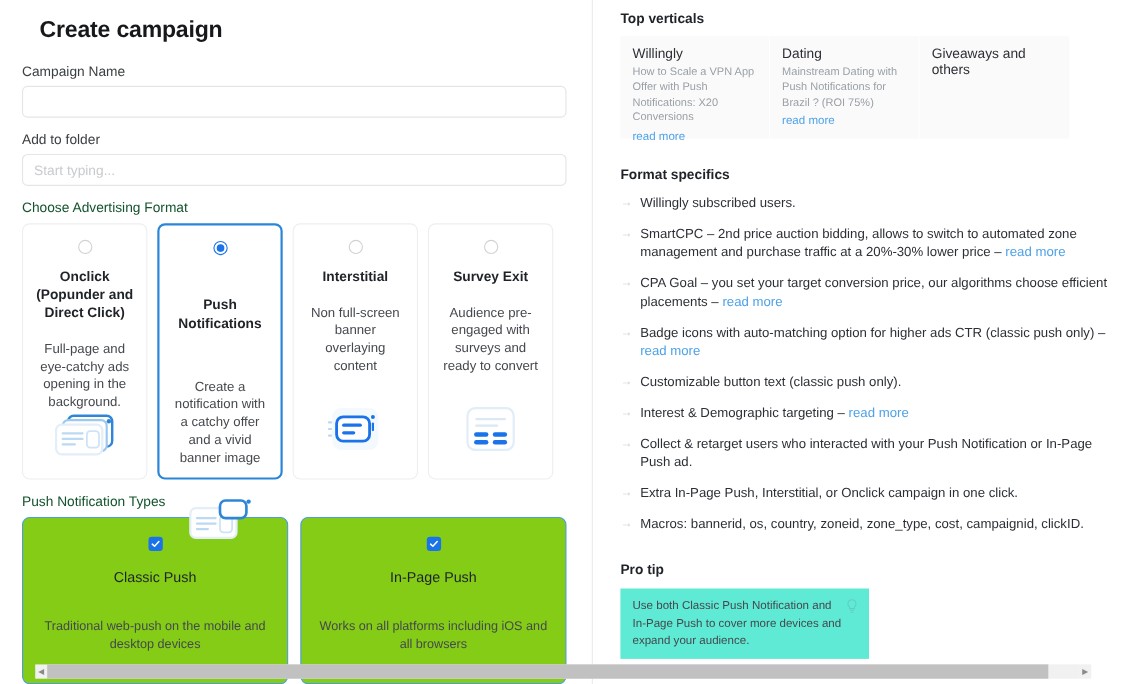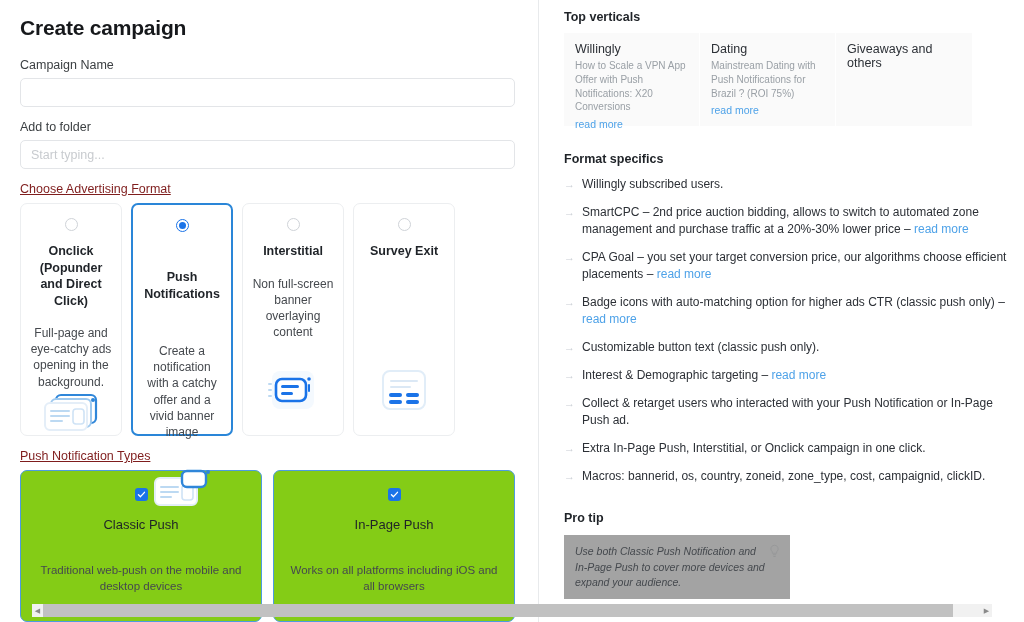--- a/index.html
+++ b/index.html
@@ -15,41 +15,41 @@
 
   
   .left {
     width: 538px; height: 622px;
     padding: 10px 20px 0 20px;
     position: relative;
     flex: 0 0 538px;
   }
   .page-title {
     font-size: 21px; font-weight: bold; letter-spacing: -0.2px;
-    color: #16181b; margin: 6px 0 18px 0;
+    color: #16181b; margin: 6px 0 18px 16px;
   }
   .field-label {
     font-size: 12.5px; color: #3c4043; margin-bottom: 6px;
   }
   .text-input {
     width: 495px; height: 29px;
     border: 1px solid #e3e5e8; border-radius: 5px;
     background: #fff; font-size: 12.5px; color: #3c4043;
     padding: 0 10px; outline: none;
     font-family: "Liberation Sans", sans-serif;
   }
   .text-input::placeholder { color: #c8cbcf; }
   .field-block { margin-bottom: 13px; }
 
-  .section-label { font-size: 12.5px; color: #7f1d1d; margin: 4px 0 7px 0; text-decoration: underline; }
+  .section-label { font-size: 12.5px; color: #14532d; margin: 4px 0 7px 0; }
 
   
   .format-row { display: flex; gap: 9px; }
   .fcard {
-    width: 102px; height: 233px;
+    width: 114px; height: 233px;
     border: 1px solid #eceef0; border-radius: 7px;
     background: #fff;
     padding: 14px 9px 10px 9px;
     display: flex; flex-direction: column; align-items: center;
     position: relative;
   }
   .fcard.selected { border: 2px solid #2a86d8; gap: 25px; }
   .radio {
     width: 13px; height: 13px; border-radius: 50%;
     border: 1.4px solid #cfd3d8; background: #fff;
@@ -129,23 +129,22 @@
   }
   .spec-arrow {
     flex: 0 0 18px; color: #c9ced4; font-size: 11px; line-height: 1.5;
   }
   .spec-text { flex: 1; max-width: 440px; }
   .spec-text .lnk { color: #4ea2e8; }
 
   .protip { margin-top: 26px; }
   .protip-box {
     margin-top: 10px; width: 226px; min-height: 52px;
-    background: #a3a3a3; padding: 9px 11px;
+    background: #5eead4; padding: 9px 11px;
     position: relative;
-    font-style: italic;
   }
   .protip-text { font-size: 10.5px; color: #45494e; line-height: 1.45; max-width: 190px; }
   .bulb { position: absolute; right: 10px; top: 9px; opacity: 0.22; }
 
   
   .hscroll {
     position: absolute; left: 32px; bottom: 5px;
     width: 960px; height: 13px;
     display: flex; align-items: center;
   }
@@ -233,20 +232,21 @@
             <rect x="19" y="25" width="12" height="3" rx="1.5" fill="#1a73e8"></rect>
             <circle cx="47" cy="12" r="1.8" fill="#1a73e8"></circle>
             <rect x="46" y="17" width="2" height="8" rx="1" fill="#1a73e8"></rect>
           </svg>
         </div>
       </div>
 
       <div class="fcard">
         <div class="radio"></div>
         <div class="fcard-title">Survey Exit</div>
+        <div class="fcard-desc">Audience pre-engaged with surveys and ready to convert</div>
         <div class="fcard-icon">
           <svg width="62" height="46" viewBox="0 0 62 46">
             <rect x="10" y="4" width="42" height="38" rx="7" fill="#ffffff" stroke="#e1edf8" stroke-width="2"></rect>
             <rect x="17" y="13" width="28" height="2" rx="1" fill="#dbe8f5"></rect>
             <rect x="17" y="19" width="21" height="2" rx="1" fill="#dbe8f5"></rect>
             <rect x="16" y="26" width="13" height="4" rx="2" fill="#1a73e8"></rect>
             <rect x="33" y="26" width="13" height="4" rx="2" fill="#1a73e8"></rect>
             <rect x="16" y="33" width="13" height="4" rx="2" fill="#1a73e8"></rect>
             <rect x="33" y="33" width="13" height="4" rx="2" fill="#1a73e8"></rect>
           </svg>

